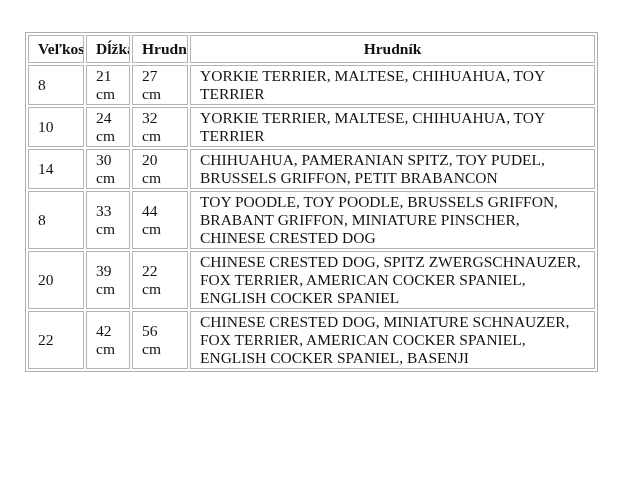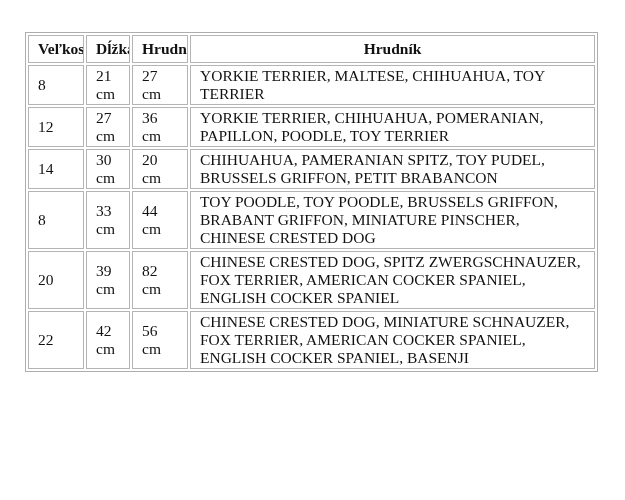--- a/index.html
+++ b/index.html
@@ -73,41 +73,41 @@
         </tr>
       </thead>
     <tbody>
         <tr>
           <td>8</td>
           <td>21 cm</td>
           <td>27 cm</td>
           <td>YORKIE TERRIER, MALTESE, CHIHUAHUA, TOY TERRIER</td>
         </tr>
         <tr>
-          <td>12</td>
-          <td>27 cm</td>
-          <td>36 cm</td>
-          <td>YORKIE TERRIER, CHIHUAHUA, POMERANIAN, PAPILLON, POODLE, TOY TERRIER</td>
+          <td>10</td>
+          <td>24 cm</td>
+          <td>32 cm</td>
+          <td>YORKIE TERRIER, MALTESE, CHIHUAHUA, TOY TERRIER</td>
         </tr>
         <tr>
           <td>14</td>
           <td>30 cm</td>
           <td>20 cm</td>
           <td>CHIHUAHUA, PAMERANIAN SPITZ, TOY PUDEL, BRUSSELS GRIFFON, PETIT BRABANCON</td>
         </tr>
         <tr>
           <td>8</td>
           <td>33 cm</td>
           <td>44 cm</td>
           <td>TOY POODLE, TOY POODLE, BRUSSELS GRIFFON, BRABANT GRIFFON, MINIATURE PINSCHER, CHINESE CRESTED DOG</td>
         </tr>
         <tr>
           <td>20</td>
           <td>39 cm</td>
-          <td>82 cm</td>
+          <td>22 cm</td>
           <td>CHINESE CRESTED DOG, SPITZ ZWERGSCHNAUZER, FOX TERRIER, AMERICAN COCKER SPANIEL, ENGLISH COCKER SPANIEL</td>
         </tr>
         <tr>
           <td>22</td>
           <td>42 cm</td>
           <td>56 cm</td>
           <td>CHINESE CRESTED DOG, MINIATURE SCHNAUZER, FOX TERRIER, AMERICAN COCKER SPANIEL, ENGLISH COCKER SPANIEL, BASENJI</td>
         </tr>
       </tbody>
   </table>

